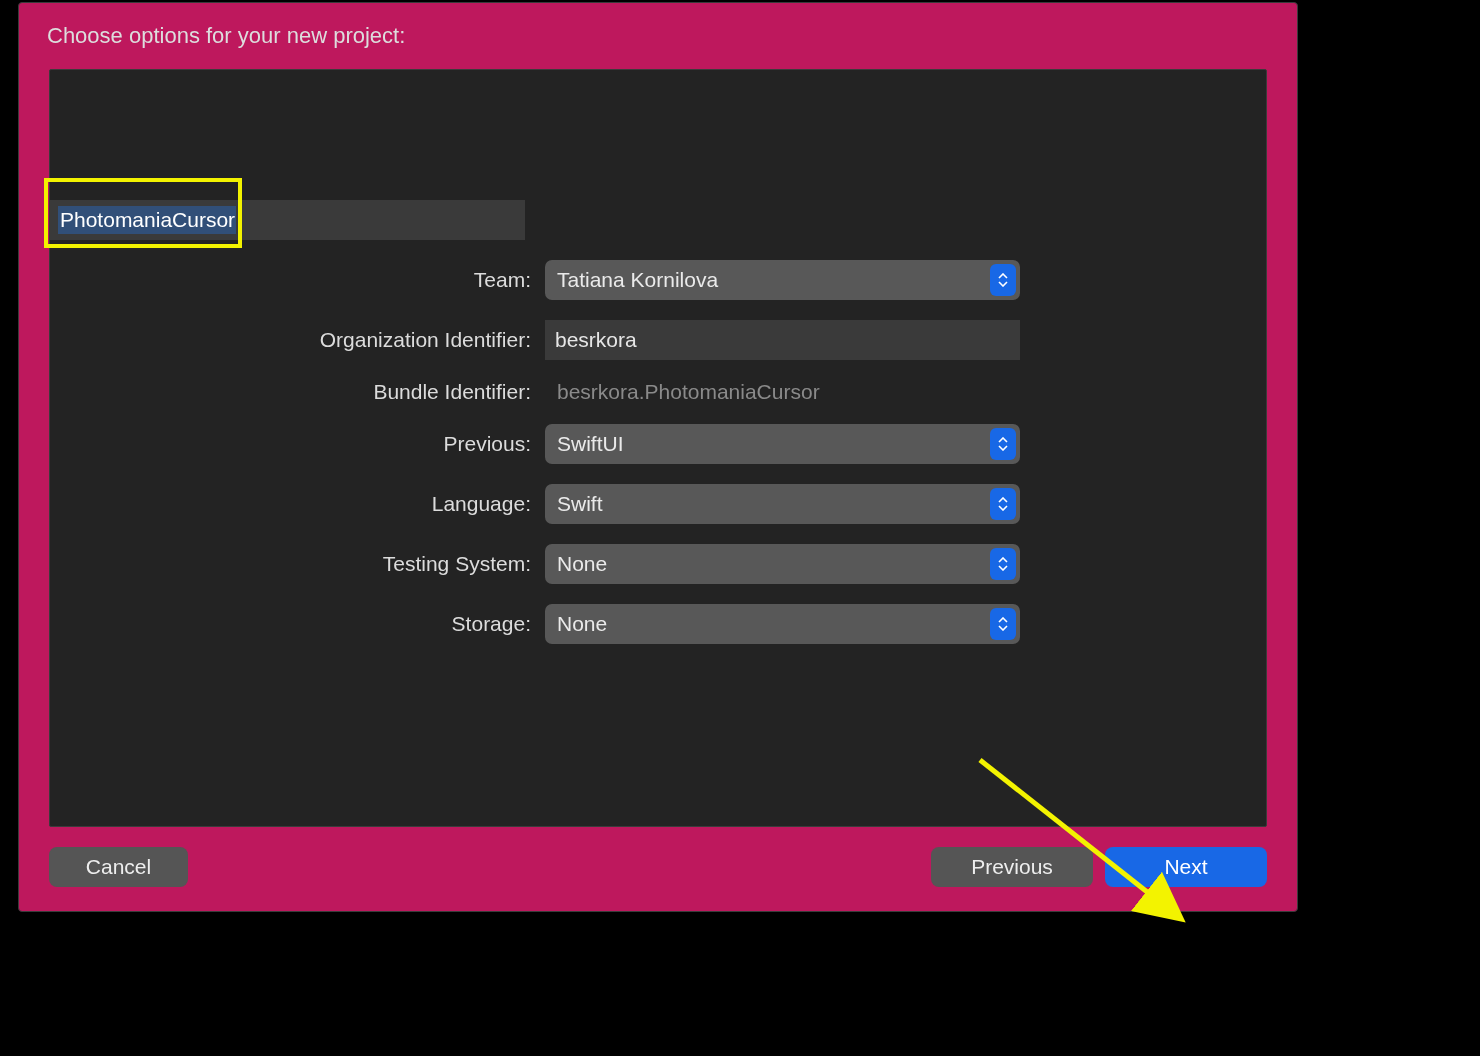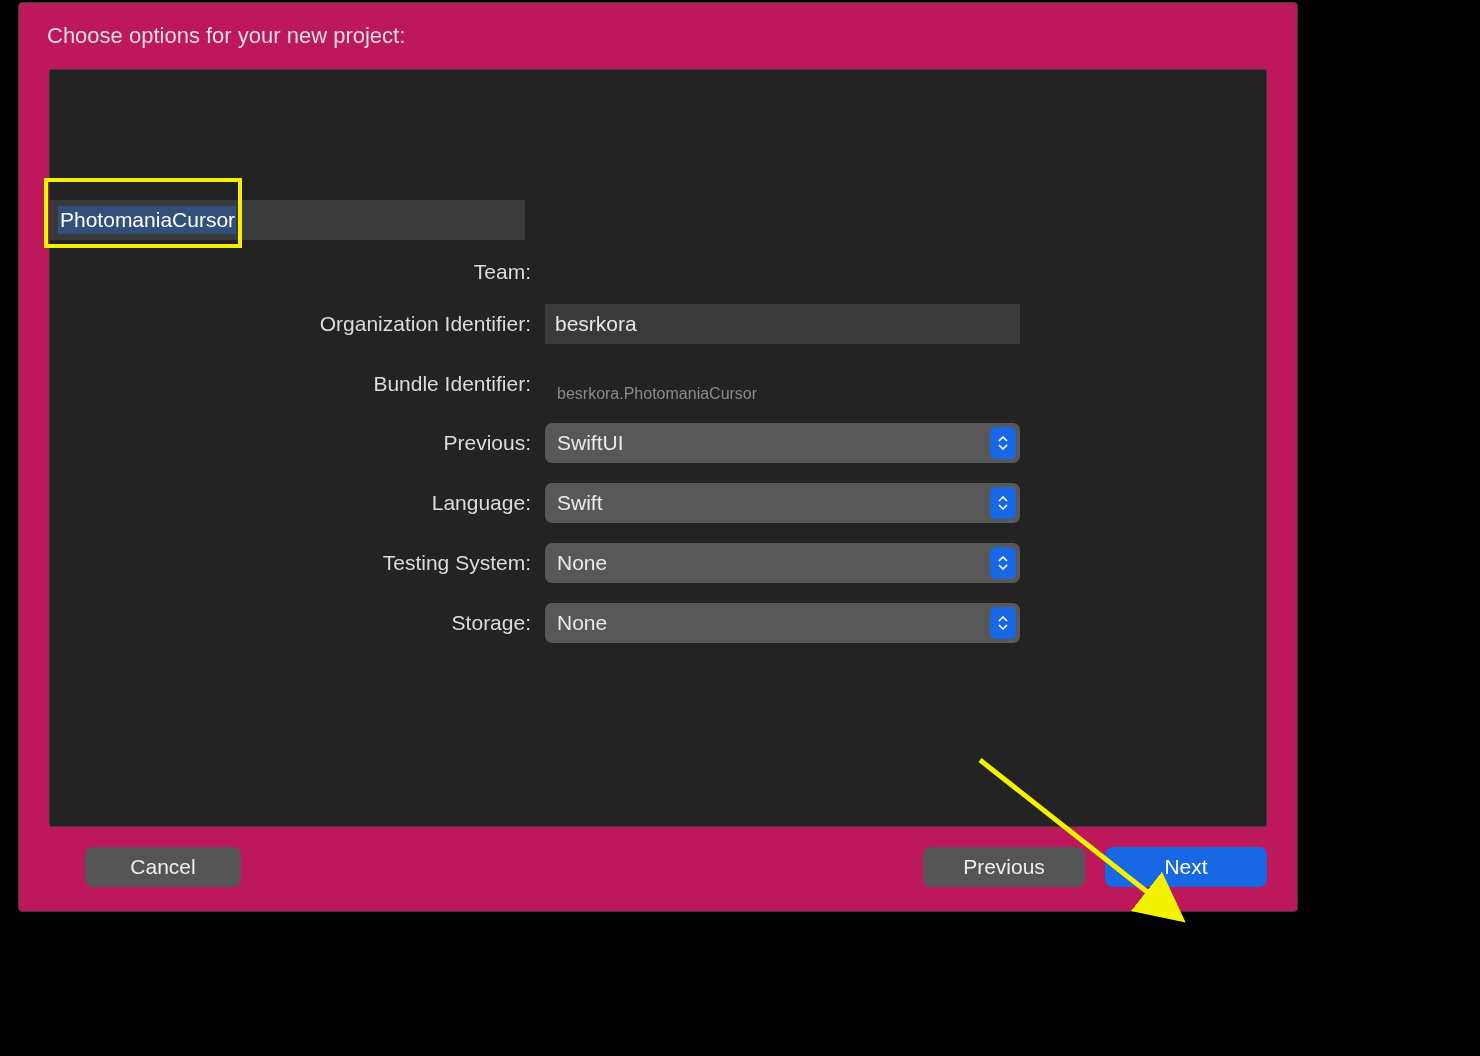--- a/index.html
+++ b/index.html
@@ -118,24 +118,23 @@
     background: #1868e6;
     border-radius: 6px;
     display: flex;
     flex-direction: column;
     align-items: center;
     justify-content: center;
     gap: 2px;
   }
   .dd-arrows svg { display: block; }
   .static-value {
-    font-size: 16px;
+    font-size: 21px;
     color: #8a8a8a;
     padding-left: 12px;
-    margin-top: 21px;
   }
   .checkbox-row {
     display: flex;
     align-items: center;
     margin-left: 497px;
     margin-top: 6px;
   }
   .cb {
     width: 24px;
     height: 24px;
@@ -166,22 +165,22 @@
   }
   .btn-grey {
     background: #555555;
     color: #eeeeee;
   }
   .btn-blue {
     background: #1868e6;
     color: #ffffff;
   }
   .footer-spacer { flex: 1; }
-  .btn + .btn { margin-left: 20px; }
-  .cancel-btn { width: 156px; margin-left: 36px; }
+  .btn + .btn { margin-left: 12px; }
+  .cancel-btn { width: 139px; }
   .prev-btn { width: 162px; }
   .next-btn { width: 162px; }
 
   
   .arrow-svg {
     position: absolute;
     left: 910px;
     top: 670px;
     width: 260px;
     height: 200px;
@@ -201,20 +200,31 @@
       <div class="field-wrap">
         <div class="product-bg"></div>
         <div class="sel-bg"></div>
         <input class="text-input product-input selected" type="text" value="PhotomaniaCursor" style="">
         <div class="highlight-box"></div>
       </div>
     </div>
 
     <div class="row">
       <div class="label">Team:</div>
+      <div class="dropdown">
+        <span>Tatiana Kornilova</span>
+        <div class="dd-arrows">
+          <svg width="10" height="6" viewBox="0 0 10 6">
+              <path d="M1 5 L5 1 L9 5" stroke="#fff" stroke-width="1.6" fill="none"></path>
+            </svg>
+          <svg width="10" height="6" viewBox="0 0 10 6">
+              <path d="M1 1 L5 5 L9 1" stroke="#fff" stroke-width="1.6" fill="none"></path>
+            </svg>
+        </div>
+      </div>
     </div>
 
     <div class="row">
       <div class="label">Organization Identifier:</div>
       <div class="field-wrap">
         <input class="text-input" type="text" value="besrkora" style="">
       </div>
     </div>
 
     <div class="row">

